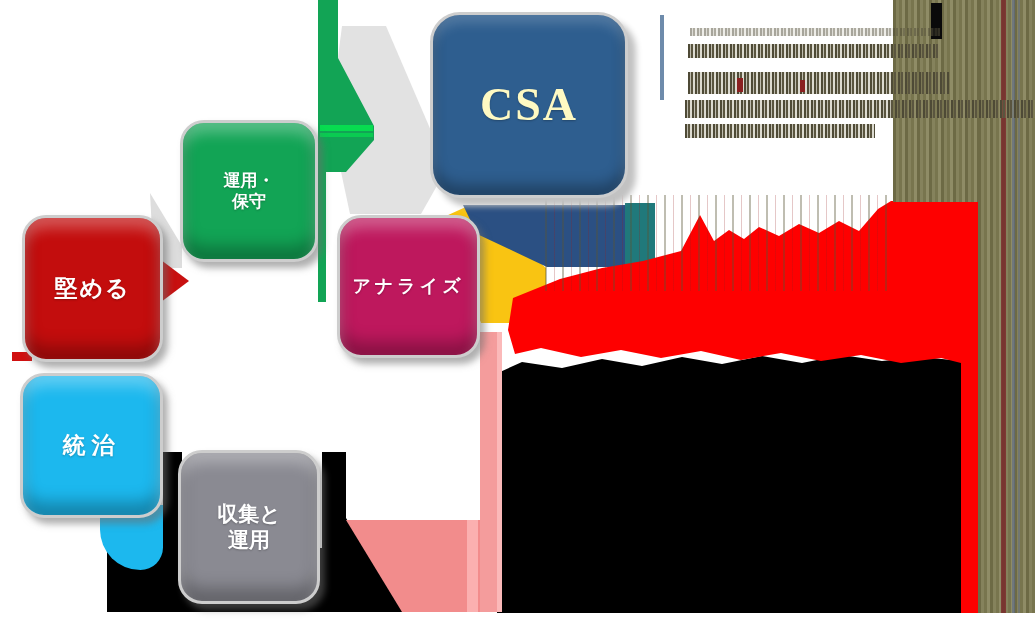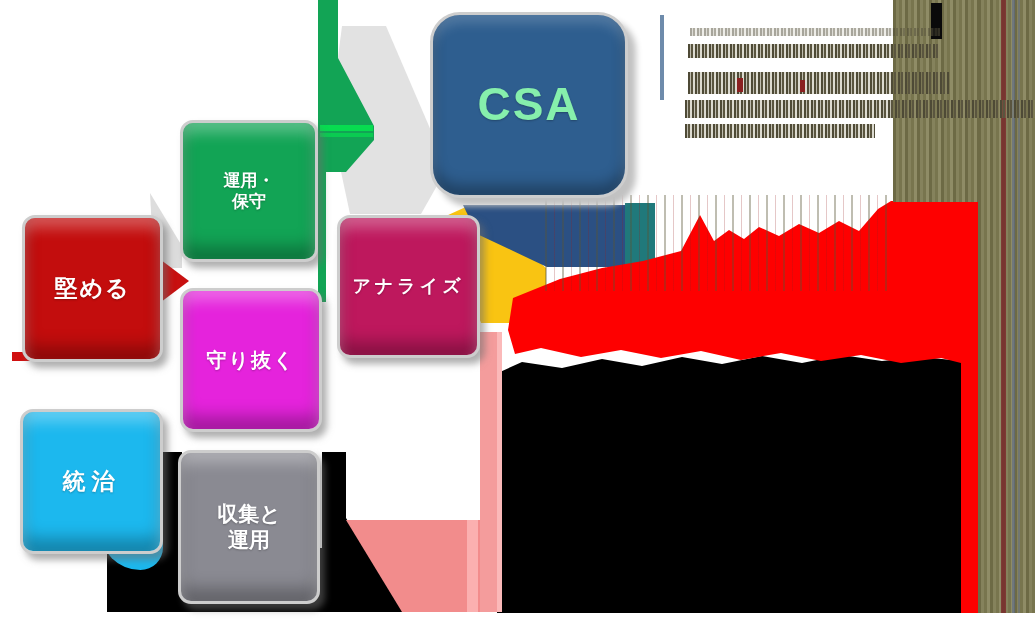--- a/index.html
+++ b/index.html
@@ -1,37 +1,37 @@
 <!DOCTYPE html>
 <html><head>
 <meta charset="utf-8">
 <style>
   html,body{margin:0;padding:0;background:#ffffff;}
   #stage{position:relative;width:1035px;height:630px;background:#ffffff;overflow:hidden;
          font-family:"Liberation Sans","DejaVu Sans",sans-serif;}
   #shapes{position:absolute;left:0;top:0;width:1035px;height:630px;}
 
-  .box{position:absolute;border-radius:13px;border:3px solid #cdcdcd;
+  .box{position:absolute;border-radius:24px;border:3px solid #cdcdcd;
        display:flex;flex-direction:column;align-items:center;justify-content:center;
        text-align:center;color:#ffffff;font-weight:bold;line-height:1.25;
        box-shadow:5px 6px 7px rgba(110,110,110,.55),
                   inset 0 10px 14px rgba(255,255,255,.30),
                   inset 0 -13px 16px rgba(0,0,0,.28);
        text-shadow:0 1px 2px rgba(0,0,0,.25);}
   .box span{display:block;}
 
   #csa-box{left:430px;top:12px;width:192px;height:180px;background:#2E5E8F;border-radius:30px;
-           color:#86efac;font-size:46px;letter-spacing:2px;
+           color:#fef9c3;font-size:46px;letter-spacing:2px;
            box-shadow:8px 8px 6px #c2c2c2,inset 0 8px 12px rgba(255,255,255,.18),
-                      inset 0 -10px 14px rgba(0,0,0,.30);}
+                      inset 0 -10px 14px rgba(0,0,0,.30);font-family:Liberation Serif, serif;}
   #box-green{left:180px;top:120px;width:132px;height:136px;background:#12A455;font-size:17px;}
   #box-red{left:22px;top:215px;width:135px;height:141px;background:#C30D0D;font-size:23px;letter-spacing:2px;}
   #box-yellow{left:337px;top:215px;width:137px;height:137px;background:#be185d;font-size:18px;letter-spacing:4px;}
   #box-magenta{left:180px;top:288px;width:136px;height:138px;background:#E523DC;font-size:20px;letter-spacing:2px;}
-  #box-cyan{left:20px;top:373px;width:137px;height:139px;background:#1CB8EE;font-size:23px;letter-spacing:6px;margin-top:36px;}
+  #box-cyan{left:20px;top:373px;width:137px;height:139px;background:#1CB8EE;font-size:23px;letter-spacing:6px;}
   #box-purple{left:340px;top:368px;width:134px;height:144px;background:#7C3AA8;font-size:20px;letter-spacing:3px;}
   #box-gray{left:178px;top:450px;width:136px;height:148px;background:#8A8A92;font-size:21px;}
 
   .stripes{position:absolute;background:
      repeating-linear-gradient(90deg,#6d6a45 0 3px,#85825c 3px 6px,#78754e 6px 9px,#8f8c66 9px 12px);}
   #stripe-zone{position:absolute;left:545px;top:195px;width:348px;height:96px;opacity:.45;background:
      repeating-linear-gradient(90deg,rgba(88,84,52,.85) 0 2px,rgba(0,0,0,0) 2px 9px,
         rgba(150,30,30,.55) 9px 10px,rgba(0,0,0,0) 10px 17px);}
   .tsmear{position:absolute;background:
      repeating-linear-gradient(90deg,#4e4a36 0 2px,rgba(110,105,75,.45) 2px 3px,
@@ -105,23 +105,20 @@
   </div>
 
   <div class="box" id="box-red">
     <span>堅める</span>
   </div>
 
   <div class="box" id="box-yellow">
     <span>アナライズ</span>
   </div>
 
-  <div class="box" id="box-magenta">
-    <span>守り抜く</span>
-  </div>
 
   <div class="box" id="box-cyan">
     <span>統治</span>
   </div>
 
 
   <div class="box" id="box-gray">
     <span>収集と</span>
     <span>運用</span>
   </div>

